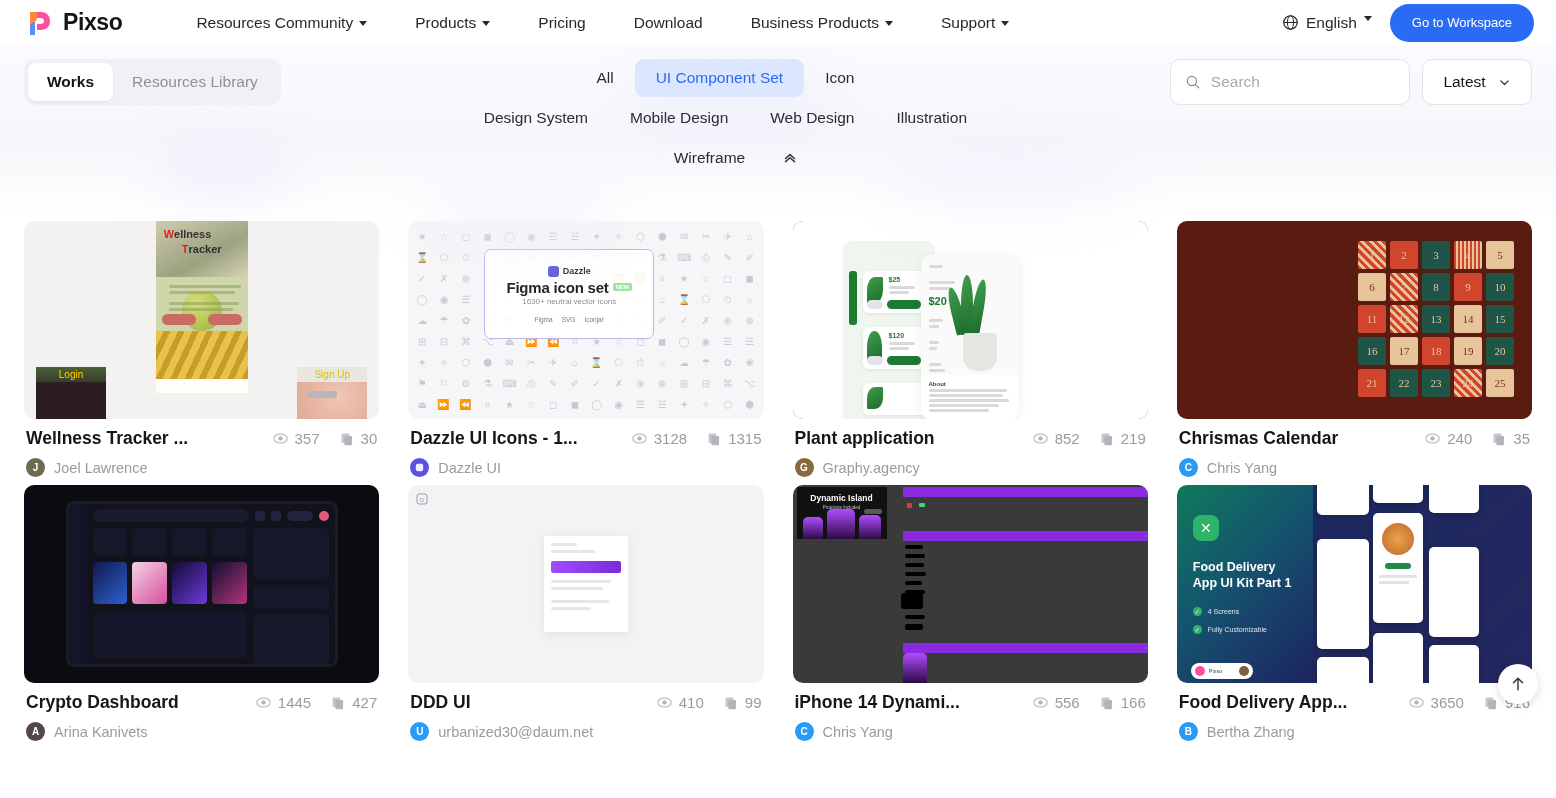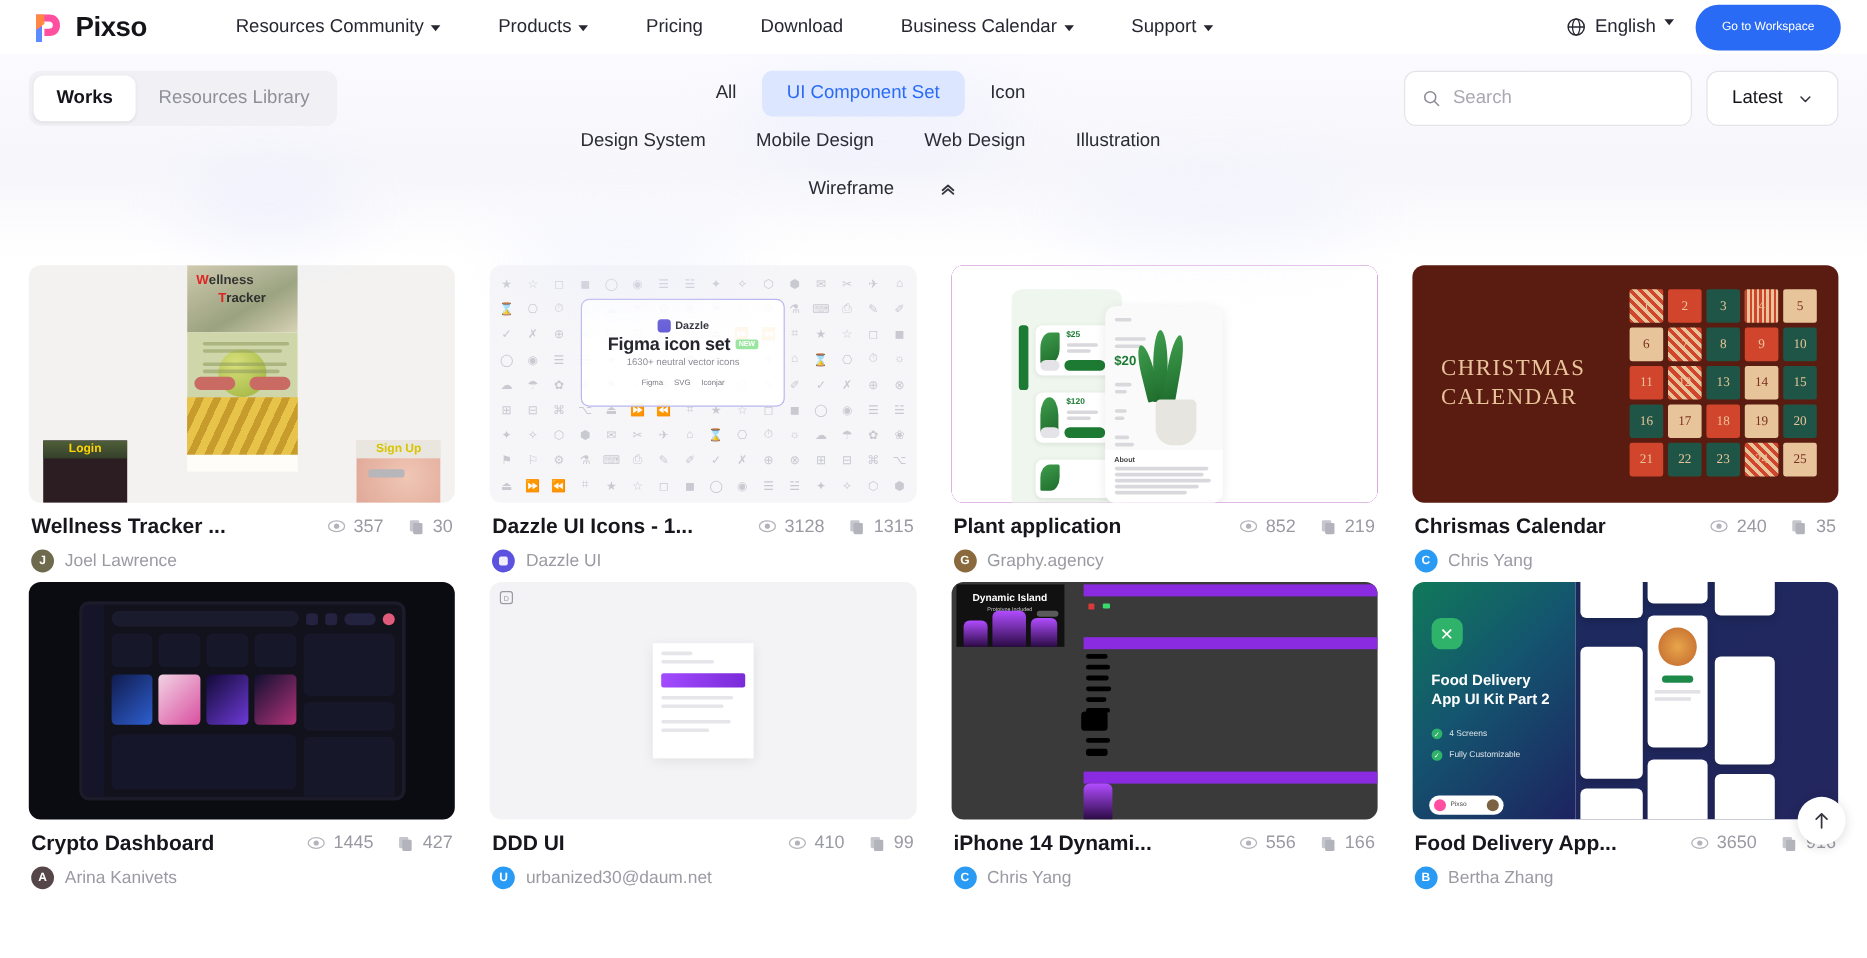--- a/index.html
+++ b/index.html
@@ -42,21 +42,21 @@
   }
   .nav-right { margin-left: auto; display: flex; align-items: center; gap: 18px; }
   .lang {
     display: flex; align-items: flex-start; gap: 7px;
     font-size: 15.5px; color: #262730; cursor: pointer;
   }
   .globe { width: 17px; height: 17px; display:block; }
   .cta-btn {
     background: #2a6bf5;
     color: #fff;
-    font-size: 10px;
+    font-size: 13px;
     border: none;
     border-radius: 20px;
     height: 38px;
     padding: 0 22px;
     cursor: pointer;
     font-family: inherit;
     white-space: nowrap;
   }
 
   
@@ -184,21 +184,21 @@
   .w-btns { position:absolute; bottom:6px; left:0; right:0; display:flex; justify-content:space-around; z-index:3;}
   .w-btn { width:34px;height:11px;border-radius:6px;background:#c96a63; }
   .w-tape { height:48px; background: repeating-linear-gradient(115deg,#e8c34a 0 7px,#c79c2c 7px 13px), #d9b33c; }
   .w-foot { height:14px; background:#fffdf7; }
   .w-small {
     position:absolute; width: 70px; height:52px; background:#2b1d22; overflow:hidden;
   }
   .w-small.left { left: 12px; bottom: 0; }
   .w-small.right { right: 12px; bottom: 0; }
   .w-small .bar { height:15px; display:flex; align-items:center; justify-content:center;
-                  font-size:10px; font-weight:700; color:#ffd400; }
+                  font-size:10px; font-weight:400; color:#ffd400; }
   .w-small.left .bar { background: linear-gradient(180deg,#4f5f3a,#35402a); }
   .w-small.right .bar { background:#e9e6df; color:#d8c400; }
   .w-small.right { background:#f0d7cf; }
   .w-face { width:100%; height:37px; background: radial-gradient(circle at 60% 40%,#f0c6b4,#e0a898); position:relative;}
   .w-face .g { position:absolute; left:10px; top:9px; width:30px;height:7px;background:#b6b6bb;border-radius:2px;}
 
   .t-dazzle { background:#f6f6f8; }
   .dz-grid { position:absolute; inset:0; padding:6px 4px; display:grid;
              grid-template-columns: repeat(16,1fr); grid-auto-rows: 19px; gap: 2px; }
   .dz-cell { display:flex; align-items:center; justify-content:center; font-size:10px; color:#c9c9d2; }
@@ -322,21 +322,21 @@
       <span>Products</span>
       <i class="caret"></i>
     </div>
     <div class="nav-item">
       <span>Pricing</span>
     </div>
     <div class="nav-item">
       <span>Download</span>
     </div>
     <div class="nav-item">
-      <span>Business Calendar</span>
+      <span>Business Products</span>
       <i class="caret"></i>
     </div>
     <div class="nav-item">
       <span>Support</span>
       <i class="caret"></i>
     </div>
   </div>
 
   <div class="nav-right">
     <div class="lang">
@@ -752,24 +752,20 @@
       </div>
       <div class="author">
         <span class="avatar" style="background:#8a6a3d">G</span>
         <span class="author-name">Graphy.agency</span>
       </div>
     </div>
   </div>
 
   <div class="card">
     <div class="thumb t-christmas">
-      <div class="xmas-title">
-        <div>CHRISTMAS</div>
-        <div>CALENDAR</div>
-      </div>
       <div class="xmas-grid" id="xmasgrid">
           <span class="xmas-cell" style="background: repeating-linear-gradient(45deg, rgb(209, 69, 44) 0px, rgb(209, 69, 44) 3px, rgb(232, 196, 154) 3px, rgb(232, 196, 154) 6px);">1</span>
           <span class="xmas-cell" style="background: rgb(209, 69, 44);">2</span>
           <span class="xmas-cell" style="background: rgb(30, 85, 70);">3</span>
           <span class="xmas-cell" style="background: repeating-linear-gradient(90deg, rgb(209, 69, 44) 0px, rgb(209, 69, 44) 2px, rgb(232, 196, 154) 2px, rgb(232, 196, 154) 4px);">4</span>
           <span class="xmas-cell" style="background: rgb(232, 196, 154); color: rgb(122, 48, 32);">5</span>
           <span class="xmas-cell" style="background: rgb(232, 196, 154); color: rgb(122, 48, 32);">6</span>
           <span class="xmas-cell" style="background: repeating-linear-gradient(45deg, rgb(209, 69, 44) 0px, rgb(209, 69, 44) 3px, rgb(232, 196, 154) 3px, rgb(232, 196, 154) 6px);">7</span>
           <span class="xmas-cell" style="background: rgb(30, 85, 70);">8</span>
           <span class="xmas-cell" style="background: rgb(209, 69, 44);">9</span>
@@ -977,21 +973,21 @@
       </div>
     </div>
   </div>
 
   <div class="card">
     <div class="thumb t-food">
       <div class="fd-left">
         <div class="fd-logo">✕</div>
         <div class="fd-title">
           <div>Food Delivery</div>
-          <div>App UI Kit Part 2</div>
+          <div>App UI Kit Part 1</div>
         </div>
         <div class="fd-feat" style="top:122px;">
           <span class="fd-dot">✓</span>
           <span>4 Screens</span>
         </div>
         <div class="fd-feat" style="top:140px;">
           <span class="fd-dot">✓</span>
           <span>Fully Customizable</span>
         </div>
         <div style="position:absolute;left:14px;bottom:4px;width:62px;height:16px;border-radius:9px;background:#fff;display:flex;align-items:center;gap:4px;padding:0 4px;">

